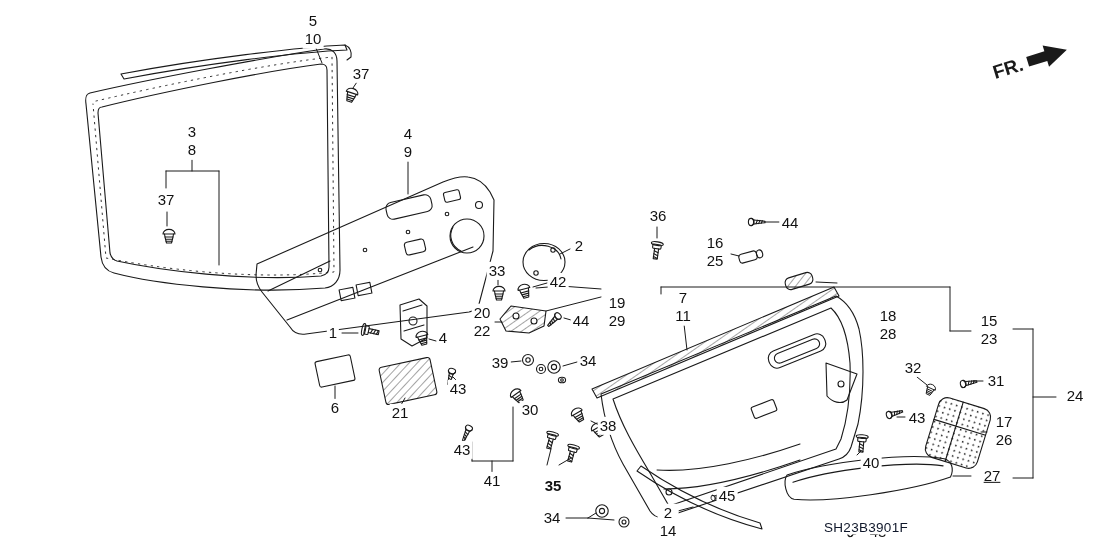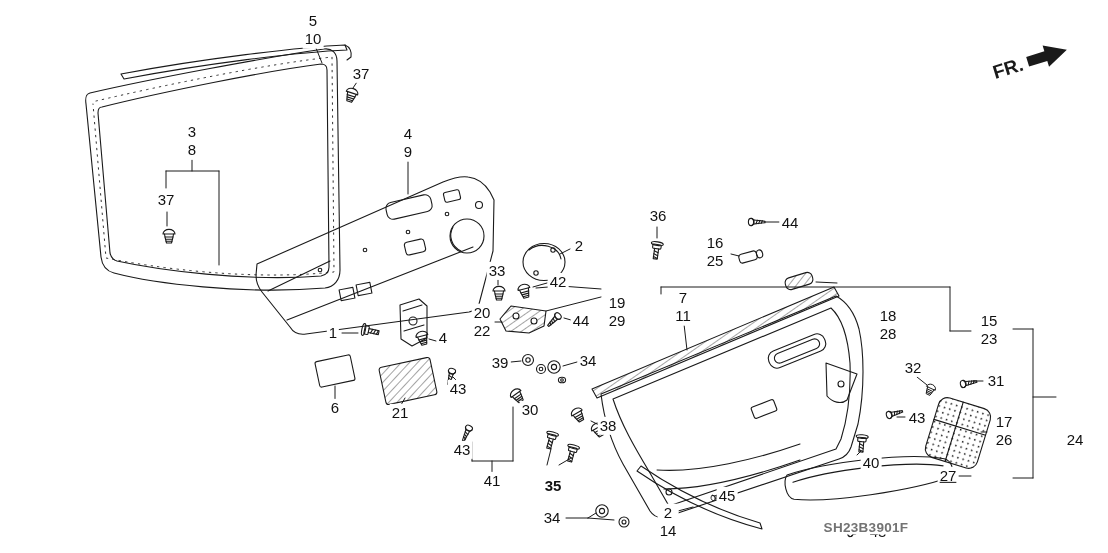--- a/index.html
+++ b/index.html
@@ -8,21 +8,21 @@
     font-family:"Liberation Sans",sans-serif;overflow:hidden;
   }
   .stage svg{position:absolute;left:0;top:0;}
   .callout{
     position:absolute;transform:translate(-50%,-50%);
     font-size:15px;line-height:1.22;color:#111;
     white-space:pre-line;text-align:center;background:#fff;padding:0 2px;
   }
   .diagram-code{
     position:absolute;left:866px;top:527px;transform:translate(-50%,-50%);
-    font-size:13.5px;font-weight:bold;letter-spacing:.3px;color:#737373;background:#fff;
+    font-size:13.5px;font-weight:normal;letter-spacing:.3px;color:#0f172a;background:#fff;
   }
 </style>
 </head>
 <body>
 
 <div class="stage">
 
   <svg width="1108" height="553" viewBox="0 0 1108 553">
     <defs>
       <pattern id="hatch" width="6" height="6" patternUnits="userSpaceOnUse" patternTransform="rotate(55)">
@@ -271,29 +271,29 @@
 23</div>
       <div class="callout" style="left: 500px; top: 363px;">39</div>
       <div class="callout" style="left: 588px; top: 361px;">34</div>
       <div class="callout" style="left: 913px; top: 368px;">32</div>
       <div class="callout" style="left: 996px; top: 381px;">31</div>
       <div class="callout" style="left: 335px; top: 408px;">6</div>
       <div class="callout" style="left: 400px; top: 413px;">21</div>
       <div class="callout" style="left: 458px; top: 389px;">43</div>
       <div class="callout" style="left: 530px; top: 410px;">30</div>
       <div class="callout" style="left: 608px; top: 426px;">38</div>
-      <div class="callout" style="left: 1075px; top: 396px; margin-top: 44px;">24</div>
+      <div class="callout" style="left: 1075px; top: 396px;">24</div>
       <div class="callout" style="left: 917px; top: 418px;">43</div>
       <div class="callout" style="left: 1004px; top: 431px;">17
 26</div>
       <div class="callout" style="left: 462px; top: 450px;">43</div>
       <div class="callout" style="left: 553px; top: 486px; font-weight: bold;">35</div>
       <div class="callout" style="left: 855px; top: 463px; margin-left: 16px;">40</div>
       <div class="callout" style="left: 492px; top: 481px;">41</div>
-      <div class="callout" style="left: 948px; top: 476px; text-decoration: underline;">27</div>
+      <div class="callout" style="left: 992px; top: 476px; text-decoration: underline;">27</div>
       <div class="callout" style="left: 727px; top: 496px;">45</div>
       <div class="callout" style="left: 668px; top: 522px;">2
 14</div>
       <div class="callout" style="left: 552px; top: 518px;">34</div>
       <div class="callout" style="left: 878px; top: 532px;">43</div>
     </div>
 
   <div class="diagram-code">SH23B3901F</div>
 </div>
 

